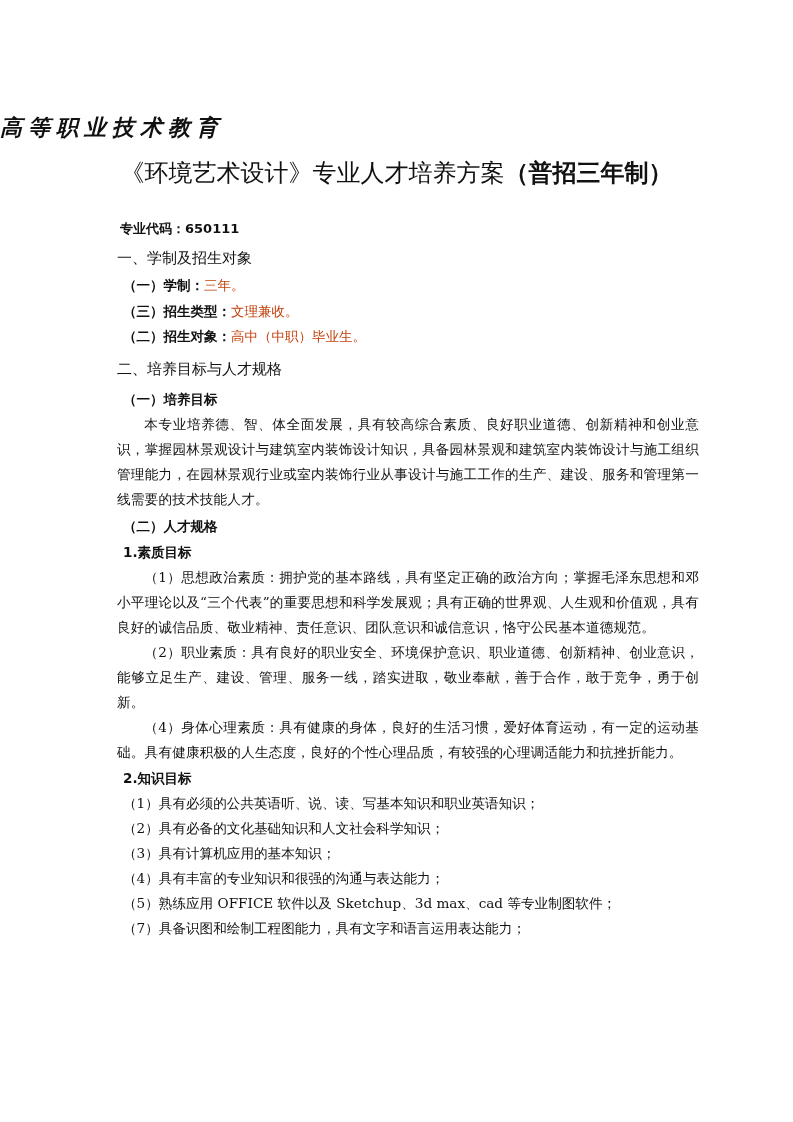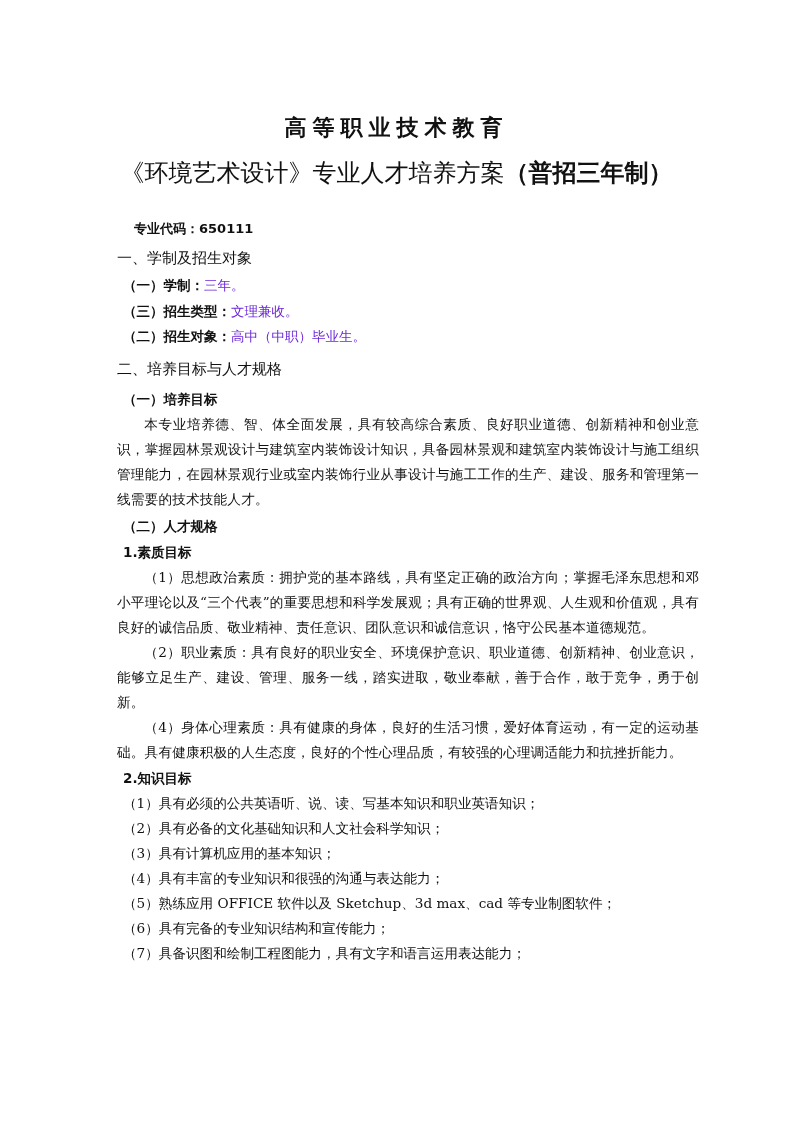--- a/index.html
+++ b/index.html
@@ -20,26 +20,26 @@
       left: 0;
       top: 0;
       width: 793px;
       height: 1122px;
     }
     .title-main {
       position: absolute;
       top: 113px;
       left: 0;
       width: 793px;
-      text-align: center;
       font-family: "DejaVu Sans", "Liberation Sans", sans-serif;
       font-weight: bold;
       font-size: 22px;
       letter-spacing: 6px;
       line-height: 30px;
+      font-style: italic;
     }
     .title-sub {
       position: absolute;
       top: 156px;
       left: 0;
       width: 793px;
       text-align: center;
       font-size: 24px;
       line-height: 34px;
       letter-spacing: 0px;
@@ -55,41 +55,41 @@
       width: 582px;
       font-size: 14px;
       line-height: 25px;
     }
     .code-line {
       font-family: "DejaVu Sans", "Liberation Sans", sans-serif;
       font-weight: bold;
       font-size: 13px;
       height: 25px;
       line-height: 25px;
-      margin-left: 17px;
+      margin-left: 3px;
     }
     .section-h {
       font-family: "DejaVu Sans", "Liberation Sans", sans-serif;
       font-size: 15px;
       height: 30px;
       line-height: 30px;
       margin-top: 2px;
     }
     .item {
       height: 25.5px;
       line-height: 25.5px;
       margin-left: 6px;
       font-size: 13.5px;
     }
     .item .lbl {
       font-family: "DejaVu Sans", "Liberation Sans", sans-serif;
       font-weight: bold;
     }
     .item .val {
-      color: #6d28d9;
+      color: #c2410c;
     }
     .sub-h {
       font-family: "DejaVu Sans", "Liberation Sans", sans-serif;
       font-weight: bold;
       font-size: 13.5px;
       height: 26px;
       line-height: 26px;
       margin-left: 6px;
     }
     .sub-h.num {
@@ -150,17 +150,16 @@
     <div class="para">（1）思想政治素质：拥护党的基本路线，具有坚定正确的政治方向；掌握毛泽东思想和邓小平理论以及“三个代表”的重要思想和科学发展观；具有正确的世界观、人生观和价值观，具有良好的诚信品质、敬业精神、责任意识、团队意识和诚信意识，恪守公民基本道德规范。</div>
     <div class="para">（2）职业素质：具有良好的职业安全、环境保护意识、职业道德、创新精神、创业意识，能够立足生产、建设、管理、服务一线，踏实进取，敬业奉献，善于合作，敢于竞争，勇于创新。</div>
     <div class="para">（4）身体心理素质：具有健康的身体，良好的生活习惯，爱好体育运动，有一定的运动基础。具有健康积极的人生态度，良好的个性心理品质，有较强的心理调适能力和抗挫折能力。</div>
 
     <div class="sub-h num">2.知识目标</div>
     <div class="list-item">（1）具有必须的公共英语听、说、读、写基本知识和职业英语知识；</div>
     <div class="list-item">（2）具有必备的文化基础知识和人文社会科学知识；</div>
     <div class="list-item">（3）具有计算机应用的基本知识；</div>
     <div class="list-item">（4）具有丰富的专业知识和很强的沟通与表达能力；</div>
     <div class="list-item">（5）熟练应用 OFFICE 软件以及 Sketchup、3d max、cad 等专业制图软件；</div>
-    <div class="list-item">（6）具有完备的专业知识结构和宣传能力；</div>
     <div class="list-item">（7）具备识图和绘制工程图能力，具有文字和语言运用表达能力；</div>
 
   </div>
 </div>
 
 </body></html>

